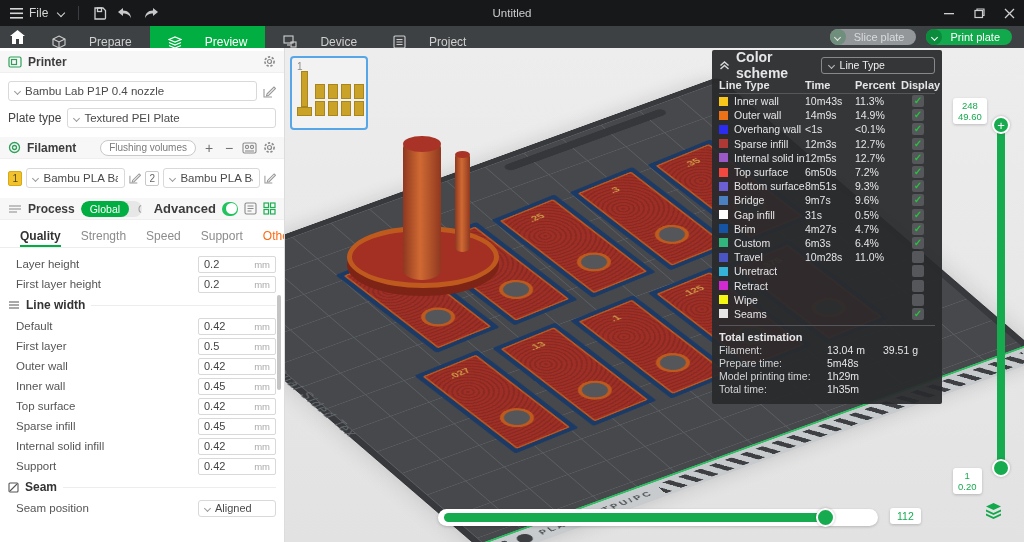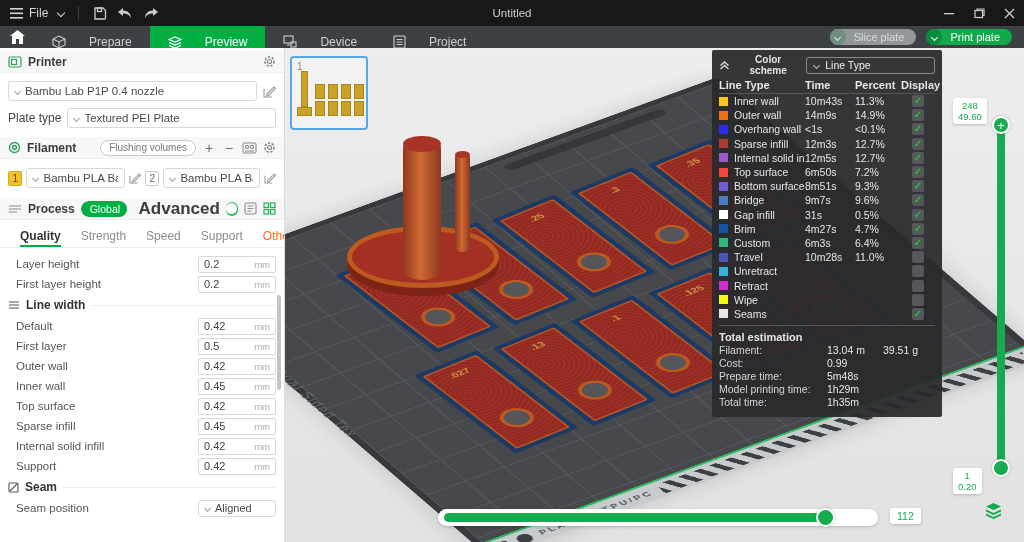--- a/index.html
+++ b/index.html
@@ -96,21 +96,21 @@
   .thumb .models { display:flex; align-items:flex-end; gap:3px; height:44px; }
   .gold { background:#c9a227; border:1px solid #a9861c; }
   .gbar { width:7px; height:36px; }
   .gbase { width:15px; height:9px; }
   .gcol { display:flex; flex-direction:column; gap:2px; }
   .gsm { width:10px; height:15px; }
 
   
   .legend { position:absolute; left:427px; top:2px; width:230px; background:rgba(41,42,45,.94); color:#e6e6e8; font-size:10.5px; padding:4px 7px 8px 7px; border-radius:2px; }
   .lg-hdr { display:flex; align-items:center; gap:6px; height:22px; }
-  .lg-hdr .title { font-weight:bold; font-size:10px;text-align:center; }
+  .lg-hdr .title { font-weight:bold; font-size:14px; }
   .lg-select { margin-left:auto; width:132px; height:17px; border:1px solid #86888b; border-radius:3px; display:flex; align-items:center; gap:6px; padding:0 7px; color:#efefef; }
   .lg-select .chv { width:5px; height:5px; color:#bdbdbd; }
   .lg-cols { display:flex; align-items:center; height:18px; font-weight:bold; border-bottom:1px solid #55575a; font-size:11px; }
   .lrow { display:flex; align-items:center; height:14.2px; }
   .lc1 { flex:1; display:flex; align-items:center; gap:6px; min-width:0; }
   .lc1 .lbl { white-space:nowrap; overflow:hidden; }
   .lc2 { width:50px; flex:none; }
   .lc3 { width:46px; flex:none; }
   .lc4 { width:34px; flex:none; display:flex; justify-content:center; }
   .swatch { width:9px; height:9px; flex:none; }
@@ -351,21 +351,21 @@
           <svg width="14" height="12" viewBox="0 0 14 12" fill="none" stroke="#8a8a8a" stroke-width="1.2">
             <path d="M1 3h12M1 6h12M1 9h8"></path>
           </svg>
         </span>
       <span class="sec-title">Process</span>
       <span class="scope">
         <span class="on">Global</span>
         <span class="off">Objects</span>
       </span>
       <span class="grow"></span>
-      <span style="color:#3c3c3c;font-weight:bold;font-size:17px">Advanced</span>
+      <span style="color:#3c3c3c;font-weight:bold;font-size:13px">Advanced</span>
       <span class="toggle"></span>
       <span class="icn">
           <svg width="13" height="13" viewBox="0 0 13 13" fill="none" stroke="#8a8a8a" stroke-width="1.1">
             <rect x="1" y="1" width="11" height="11" rx="1.5"></rect>
             <path d="M3.5 4h6M3.5 6.5h6M3.5 9h4"></path>
           </svg>
         </span>
       <span class="icn">
           <svg width="13" height="13" viewBox="0 0 13 13" fill="none" stroke="#1fae54" stroke-width="1.2">
             <rect x="1" y="1" width="4.5" height="4.5"></rect>
@@ -792,24 +792,20 @@
           <span class="lc4">
             <span class="chk">✓</span>
           </span>
         </div>
 
       <div class="total-hdr">Total estimation</div>
       <div class="trow">
           <span class="tl">Filament:</span>
           <span class="tv">13.04 m</span>
           <span class="tv">39.51 g</span>
-        </div>
-      <div class="trow">
-          <span class="tl">Cost:</span>
-          <span class="tv">0.99</span>
         </div>
       <div class="trow">
           <span class="tl">Prepare time:</span>
           <span class="tv">5m48s</span>
         </div>
       <div class="trow">
           <span class="tl">Model printing time:</span>
           <span class="tv">1h29m</span>
         </div>
       <div class="trow">

